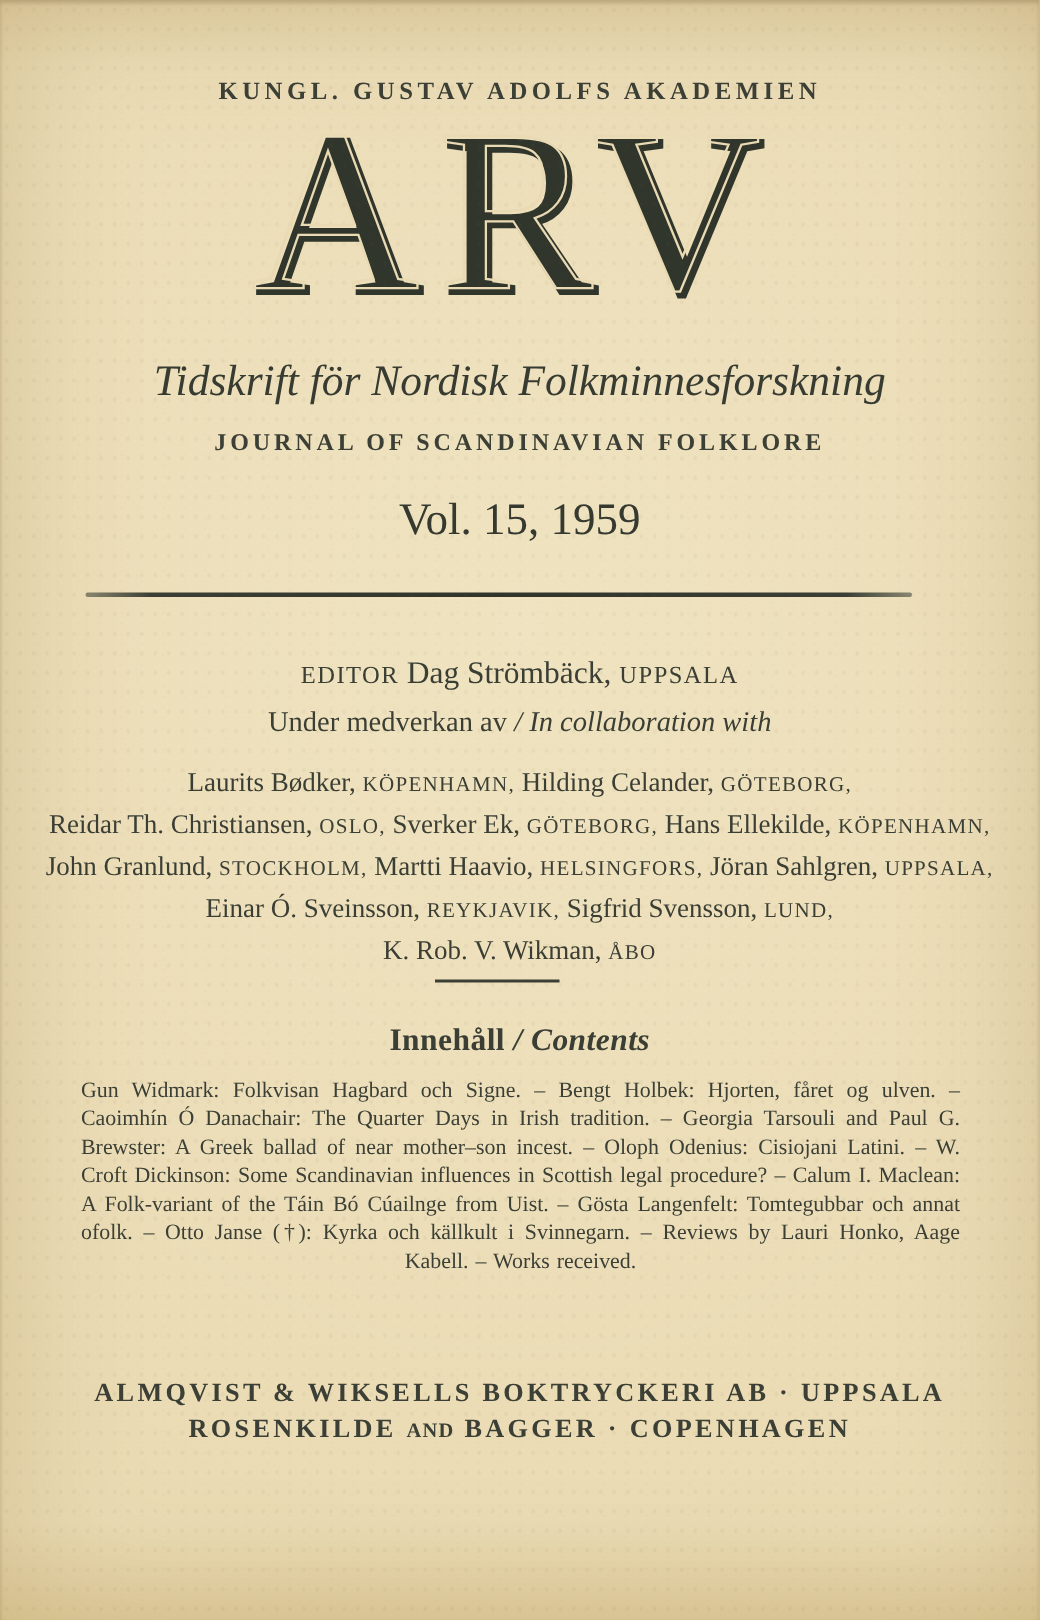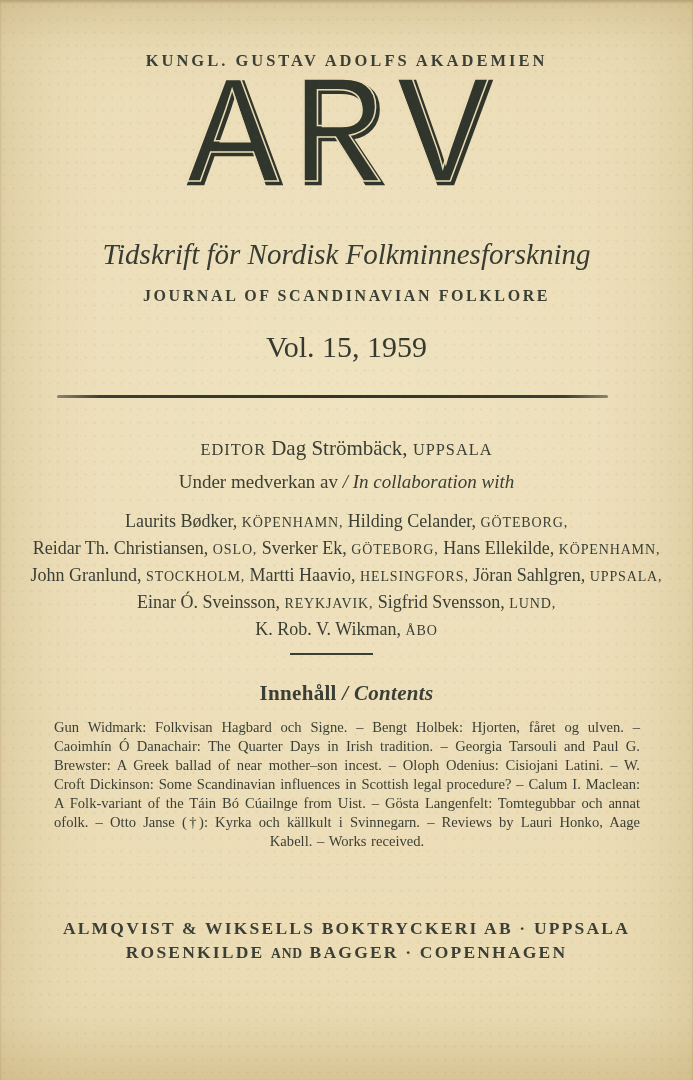--- a/index.html
+++ b/index.html
@@ -18,21 +18,21 @@
       radial-gradient(rgba(110,92,52,0.055) 1px, transparent 1.3px),
       radial-gradient(rgba(140,118,70,0.045) 1px, transparent 1.4px);
     background-size: 9px 13px, 14px 7px;
     background-position: 0 0, 4px 6px;
   }
   .abs { position:absolute; left:0; width:100%; text-align:center; }
   .society { top:51px; font-size:16.5px; letter-spacing:3px; font-weight:bold; color:#3b3f35; }
   .arv-wrap { top:66px; }
   .arv {
     position:relative; display:inline-block; line-height:1;
-    font-size:155px; letter-spacing:0.08em; color:#31362c;font-family:Liberation Mono, monospace;
+    font-size:155px; letter-spacing:0.08em; color:#31362c;
     -webkit-text-stroke:2.5px #31362c;
   }
   .arv-base { position:relative; display:inline-block; }
   .arv-overlay {
     position:absolute; left:-3px; top:-3px; z-index:2; display:inline-block;
     color:transparent; -webkit-text-stroke:1.5px #e9dab3; pointer-events:none;
   }
   .subtitle-sv { top:238px; font-size:29px; font-style:italic; color:#373b31; }
   .subtitle-en { top:287px; font-size:16px; letter-spacing:2.6px; font-weight:bold; color:#3b3f35; }
   .vol { top:330px; font-size:30px; color:#353930; }

